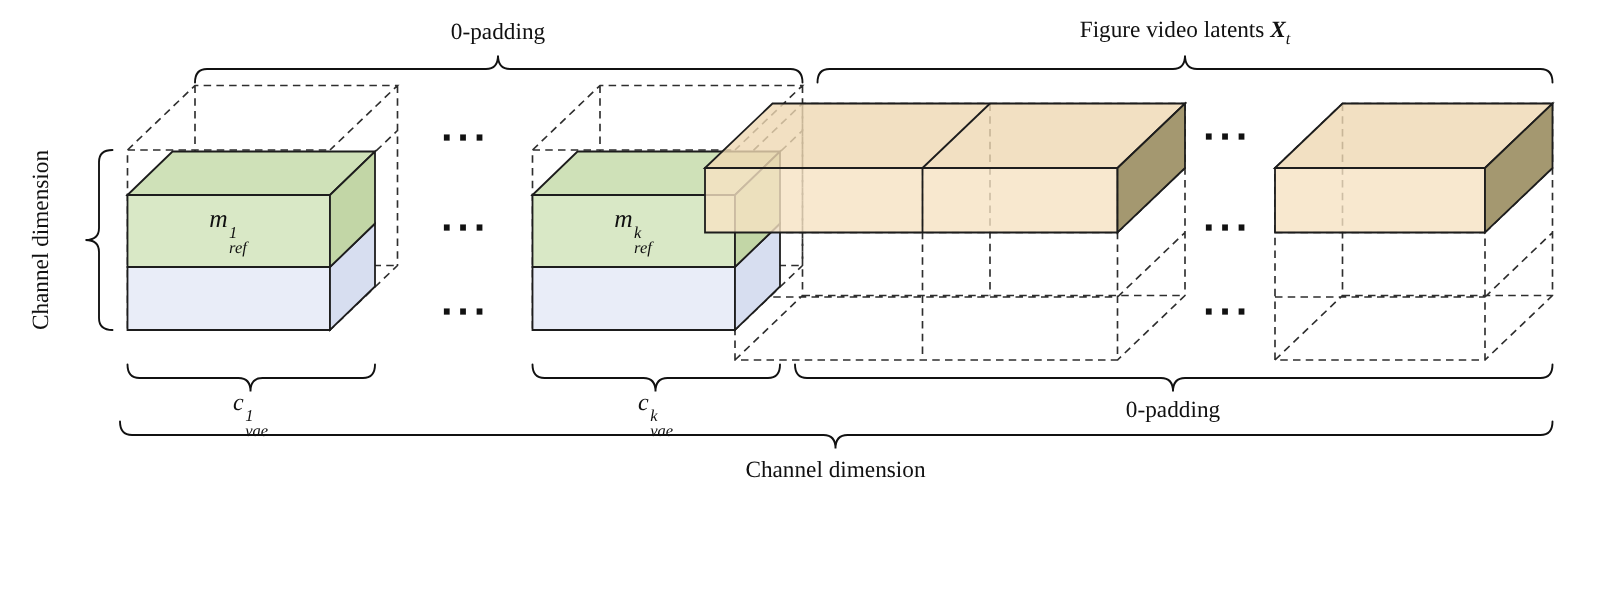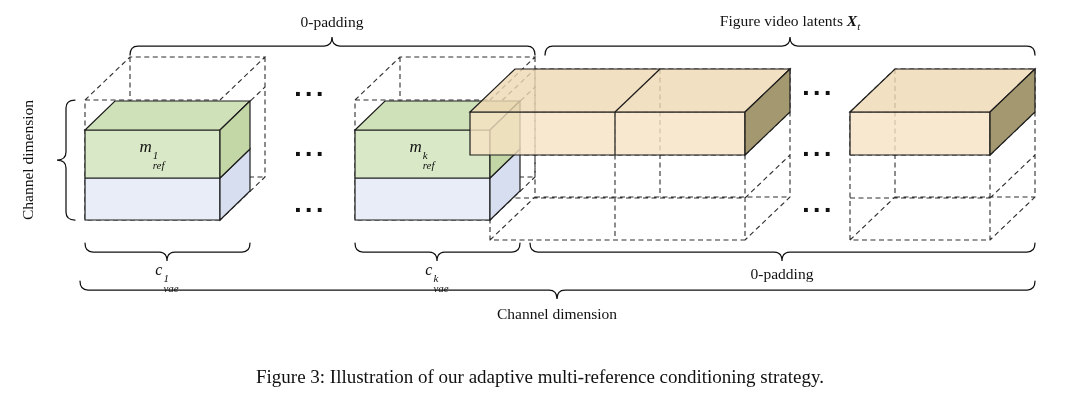--- a/index.html
+++ b/index.html
@@ -127,15 +127,14 @@
 
   <div class="lbl" style="left:557px;top:314px">Channel dimension</div>
 
   <div class="dots" style="left:310px;top:93px">···</div>
   <div class="dots" style="left:310px;top:153px">···</div>
   <div class="dots" style="left:310px;top:209px">···</div>
   <div class="dots" style="left:818px;top:92px">···</div>
   <div class="dots" style="left:818px;top:153px">···</div>
   <div class="dots" style="left:818px;top:209px">···</div>
 
-  <div class="caption">Figure 3: Illustration of our adaptive multi-reference conditioning strategy.</div>
 
 </div>
 
 </body></html>

